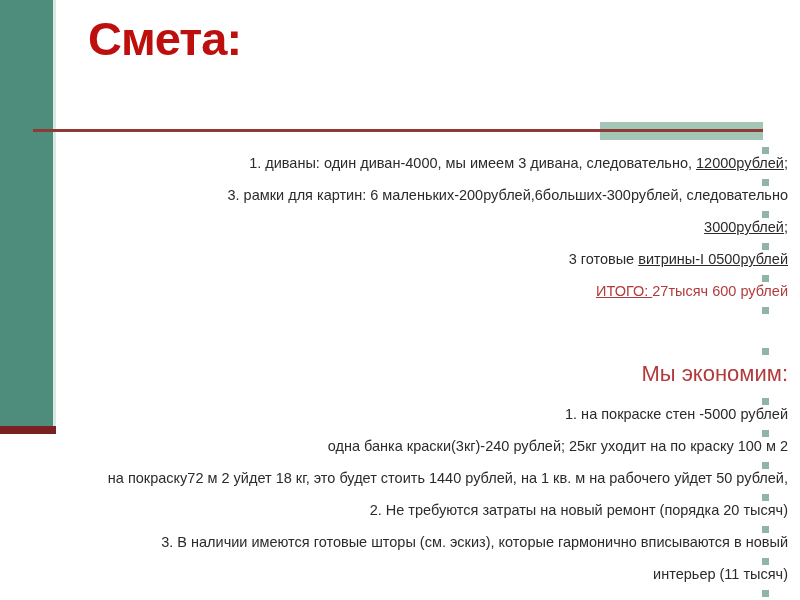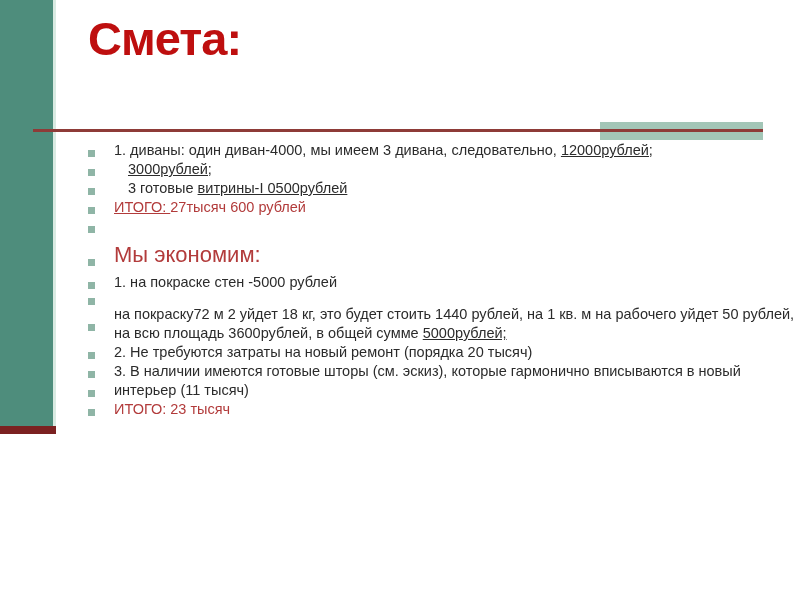--- a/index.html
+++ b/index.html
@@ -26,21 +26,21 @@
     position:absolute;left:600px;top:122px;width:163px;height:18px;
     background:var(--band,#A3C6B7);
   }
   .title-rule{
     position:absolute;left:33px;top:129px;width:730px;height:3px;
     background:var(--rule,#8E3B38);
   }
   .bullet-list{
     position:absolute;left:88px;top:141px;width:700px;
   }
-  .item{display:flex;align-items:center;}
+  .item{display:flex;align-items:flex-end;flex-direction:column;}
   .bullet{
     flex:0 0 7px;width:7px;height:7px;margin-top:6px;margin-right:19px;
     background:var(--bullet,#8FB5A6);
   }
   .content{
     font-size:14.5px;line-height:19px;color:var(--text,#2B2B2B);
   }
   .line{white-space:nowrap;min-height:19px;}
   .item.red .content{color:var(--accent-red,#B23B3B);}
   .item.big .content{
@@ -61,20 +61,26 @@
 <div class="slide-title">Смета:</div>
 
 <div class="accent-band"></div>
 <div class="title-rule"></div>
 
 <div class="bullet-list">
     <div class="item">
       <span class="bullet"></span>
       <div class="content">
         <div class="line"><span>1. диваны: один диван-4000, мы имеем 3 дивана, следовательно, </span><span class="u">12000рублей;</span></div>
+      </div>
+    </div>
+    <div class="item">
+      <span class="bullet"></span>
+      <div class="content">
+        <div class="line"><span>3. рамки для картин: 6 маленьких-200рублей,6больших-300рублей, следовательно</span></div>
       </div>
     </div>
     <div class="item indent">
       <span class="bullet"></span>
       <div class="content">
         <div class="line"><span class="u">3000рублей;</span></div>
       </div>
     </div>
     <div class="item indent">
       <span class="bullet"></span>
@@ -101,26 +107,28 @@
       </div>
     </div>
     <div class="item">
       <span class="bullet"></span>
       <div class="content">
         <div class="line"><span>1. на покраске стен -5000 рублей</span></div>
       </div>
     </div>
     <div class="item">
       <span class="bullet"></span>
+      <div class="content">
+        <div class="line"><span>одна банка краски(3кг)-240 рублей; 25кг уходит на по краску 100 м 2</span></div>
+      </div>
     </div>
     <div class="item">
       <span class="bullet"></span>
       <div class="content">
         <div class="line"><span>на покраску72 м 2 уйдет 18 кг, это будет стоить 1440 рублей, на 1 кв. м на рабочего уйдет 50 рублей,</span></div>
-        <div class="line"><span>на всю площадь 3600рублей, в общей сумме </span><span class="u">5000рублей;</span></div>
       </div>
     </div>
     <div class="item">
       <span class="bullet"></span>
       <div class="content">
         <div class="line"><span>2. Не требуются затраты на новый ремонт (порядка 20 тысяч)</span></div>
       </div>
     </div>
     <div class="item">
       <span class="bullet"></span>

